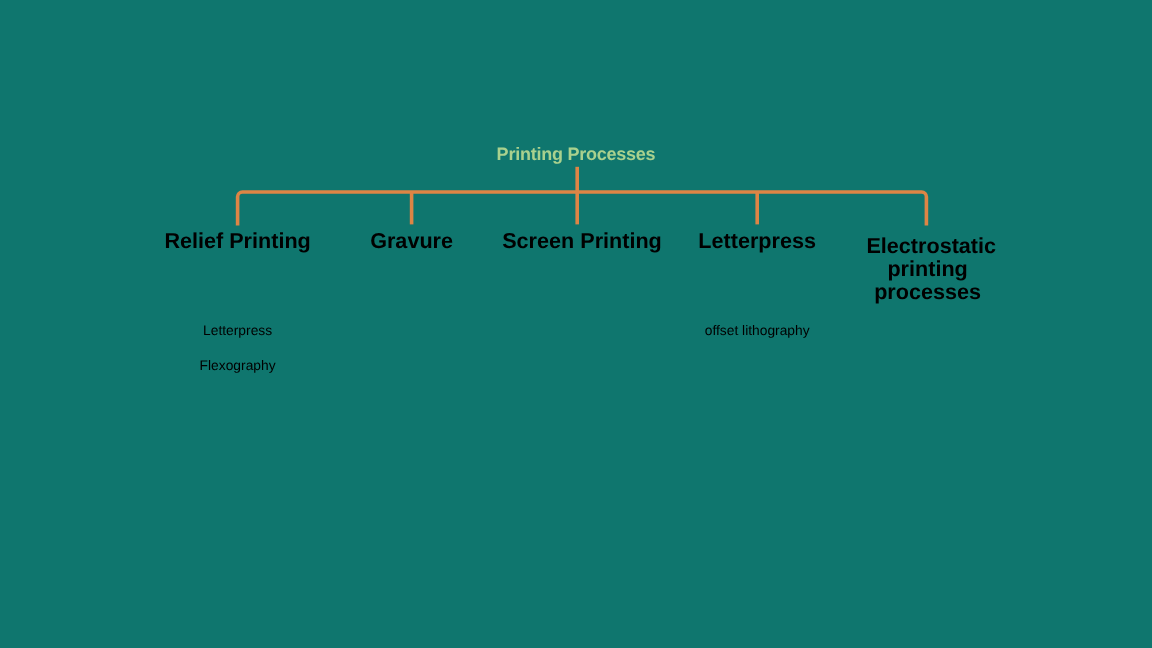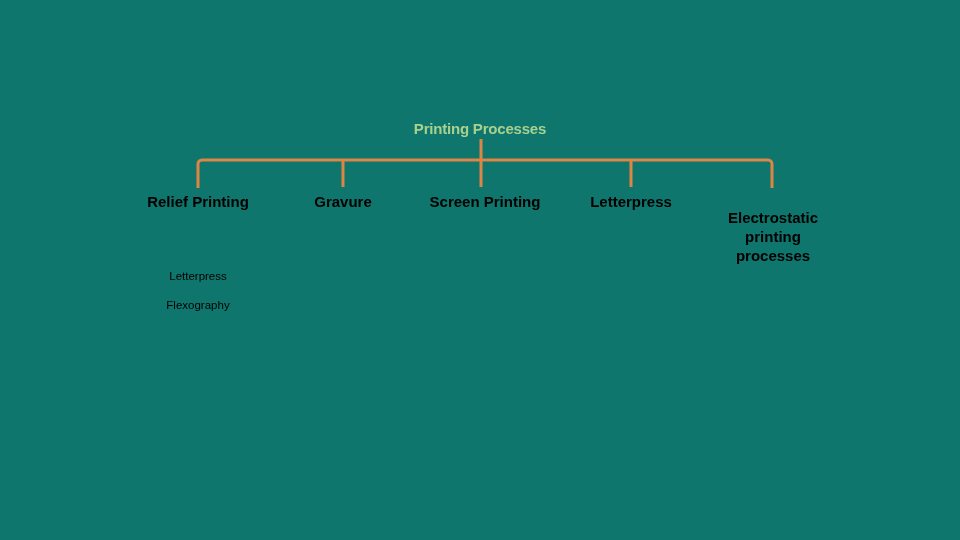--- a/index.html
+++ b/index.html
@@ -36,28 +36,28 @@
     stroke-linecap: butt;
   }
   .branch {
     position: absolute;
     top: 192px;
     width: 150px;
     text-align: center;
     color: var(--text, #000000);
   }
   .branch-label {
-    font-size: 15px;
+    font-size: 18px;
     font-weight: bold;
     line-height: 19px;
     height: 61px;
   }
   .branch-label.narrow {
     width: 102px;
-    margin: 16px auto;
+    margin: 4px auto;
   }
   .kids { width: 140px; margin: 16px auto; }
   .kid {
     font-size: 11.5px;
     line-height: 15px;
     margin-bottom: 14px;
   }
   .b1 { left: 123px; }
   .b2 { left: 268px; }
   .b3 { left: 410px; }
@@ -89,19 +89,22 @@
   <div class="branch b2">
     <div class="branch-label">Gravure</div>
   </div>
 
   <div class="branch b3">
     <div class="branch-label">Screen Printing</div>
   </div>
 
   <div class="branch b4">
     <div class="branch-label">Letterpress</div>
+    <div class="kids">
+      <div class="kid">offset lithography</div>
+    </div>
   </div>
 
   <div class="branch b5">
     <div class="branch-label narrow">Electrostatic printing processes</div>
   </div>
 
 </div>
 
 </body></html>

